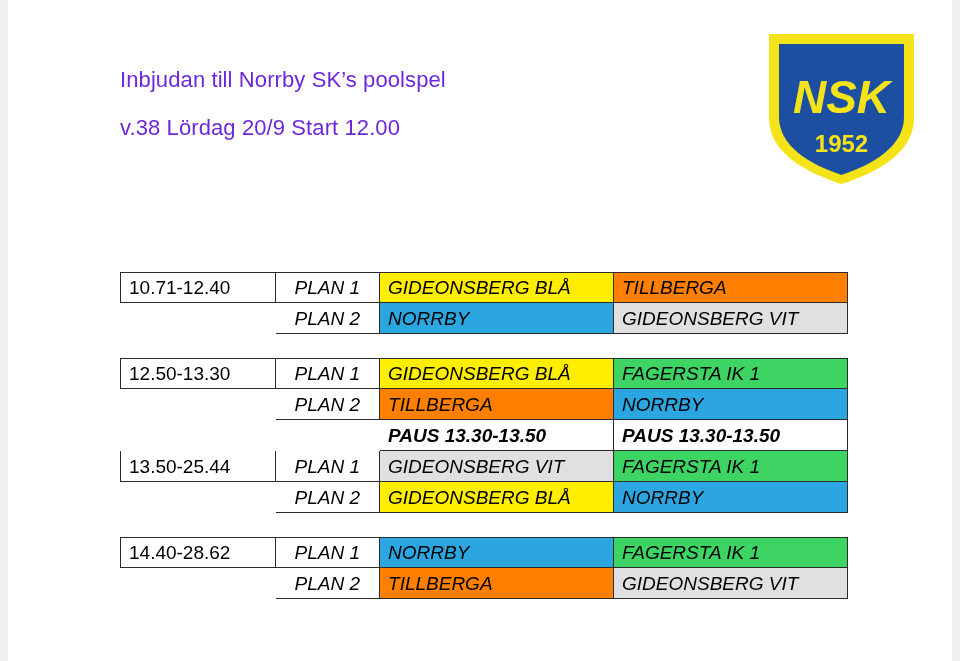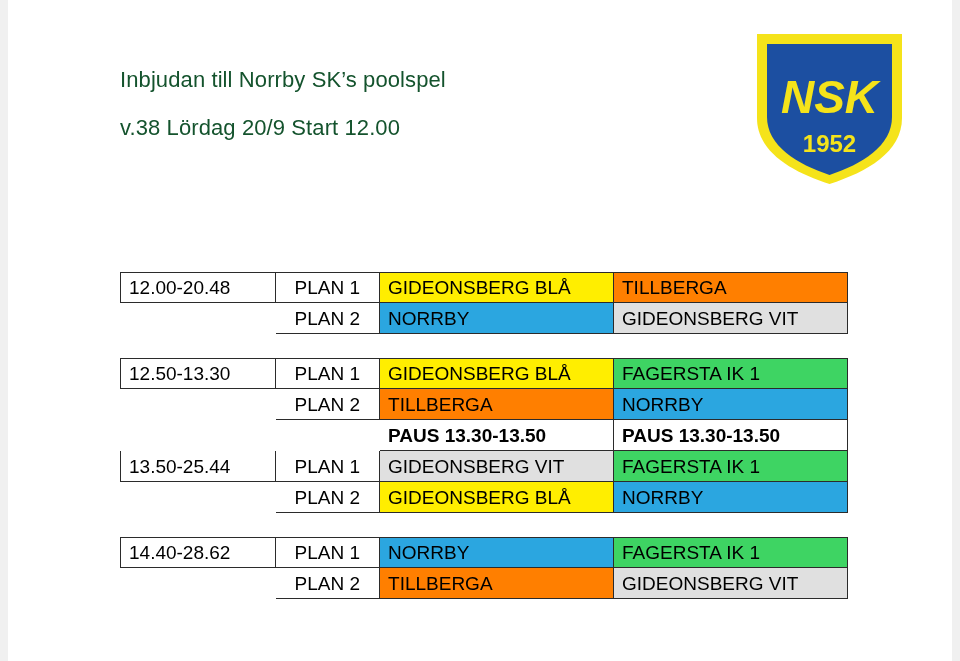--- a/index.html
+++ b/index.html
@@ -35,31 +35,31 @@
   }
   .header {
     position: absolute;
     left: 120px;
     top: 66px;
     width: 600px;
   }
   .title-line {
     font-size: 22px;
     line-height: 1.25;
-    color: #14532d;
+    color: #6d28d9;
     letter-spacing: 0.1px;
     white-space: nowrap;
   }
   .title-line.second {
     margin-top: 20px;
   }
   
   .crest {
     position: absolute;
-    right: 48px;
+    right: 36px;
     top: 22px;
     width: 165px;
     height: 165px;
   }
   .crest svg { display: block; }
 
   
   .schedule {
     position: absolute;
     left: 120px;
@@ -105,20 +105,21 @@
   }
   .c-team {
     width: 260px;
     justify-content: flex-start;
   }
   .row + .row .cell {
     border-top: none;
   }
   .cell + .cell {
     border-left: none;
+    font-style: italic;
   }
   .c-plan { border-left: 1px solid #2b2b2b; }
   .c-team { border-left: 1px solid #2b2b2b; }
   .pause {
     font-weight: bold;
     text-align: right;
   }
 </style>
 </head>
 <body>
@@ -138,21 +139,21 @@
       <path d="M10 12 H155 V96 C155 130 120 150 82.5 162 C45 150 10 130 10 96 Z" fill="#f5e31a"></path>
       <path d="M20 22 H145 V95 C145 124 115 142 82.5 153 C50 142 20 124 20 95 Z" fill="#1c4fa1"></path>
       <text x="82.5" y="91" font-family="'Liberation Sans', sans-serif" font-size="46" font-weight="bold" fill="#f5e31a" text-anchor="middle" font-style="italic">NSK</text>
       <text x="82.5" y="130" font-family="'Liberation Sans', sans-serif" font-size="24" font-weight="bold" fill="#f5e31a" text-anchor="middle">1952</text>
     </svg>
   </div>
 
   <div class="schedule">
       <div class="block">
         <div class="row">
-          <div class="cell c-time">12.00-20.48</div>
+          <div class="cell c-time">10.71-12.40</div>
           <div class="cell c-plan">PLAN 1</div>
           <div class="cell c-team" style="background: rgb(255, 238, 0);">GIDEONSBERG BLÅ</div>
           <div class="cell c-team" style="background: rgb(255, 127, 0);">TILLBERGA</div>
         </div>
         <div class="row">
           <div class="cell c-time empty"></div>
           <div class="cell c-plan">PLAN 2</div>
           <div class="cell c-team" style="background: rgb(43, 166, 224);">NORRBY</div>
           <div class="cell c-team" style="background: rgb(224, 224, 224);">GIDEONSBERG VIT</div>
         </div>

